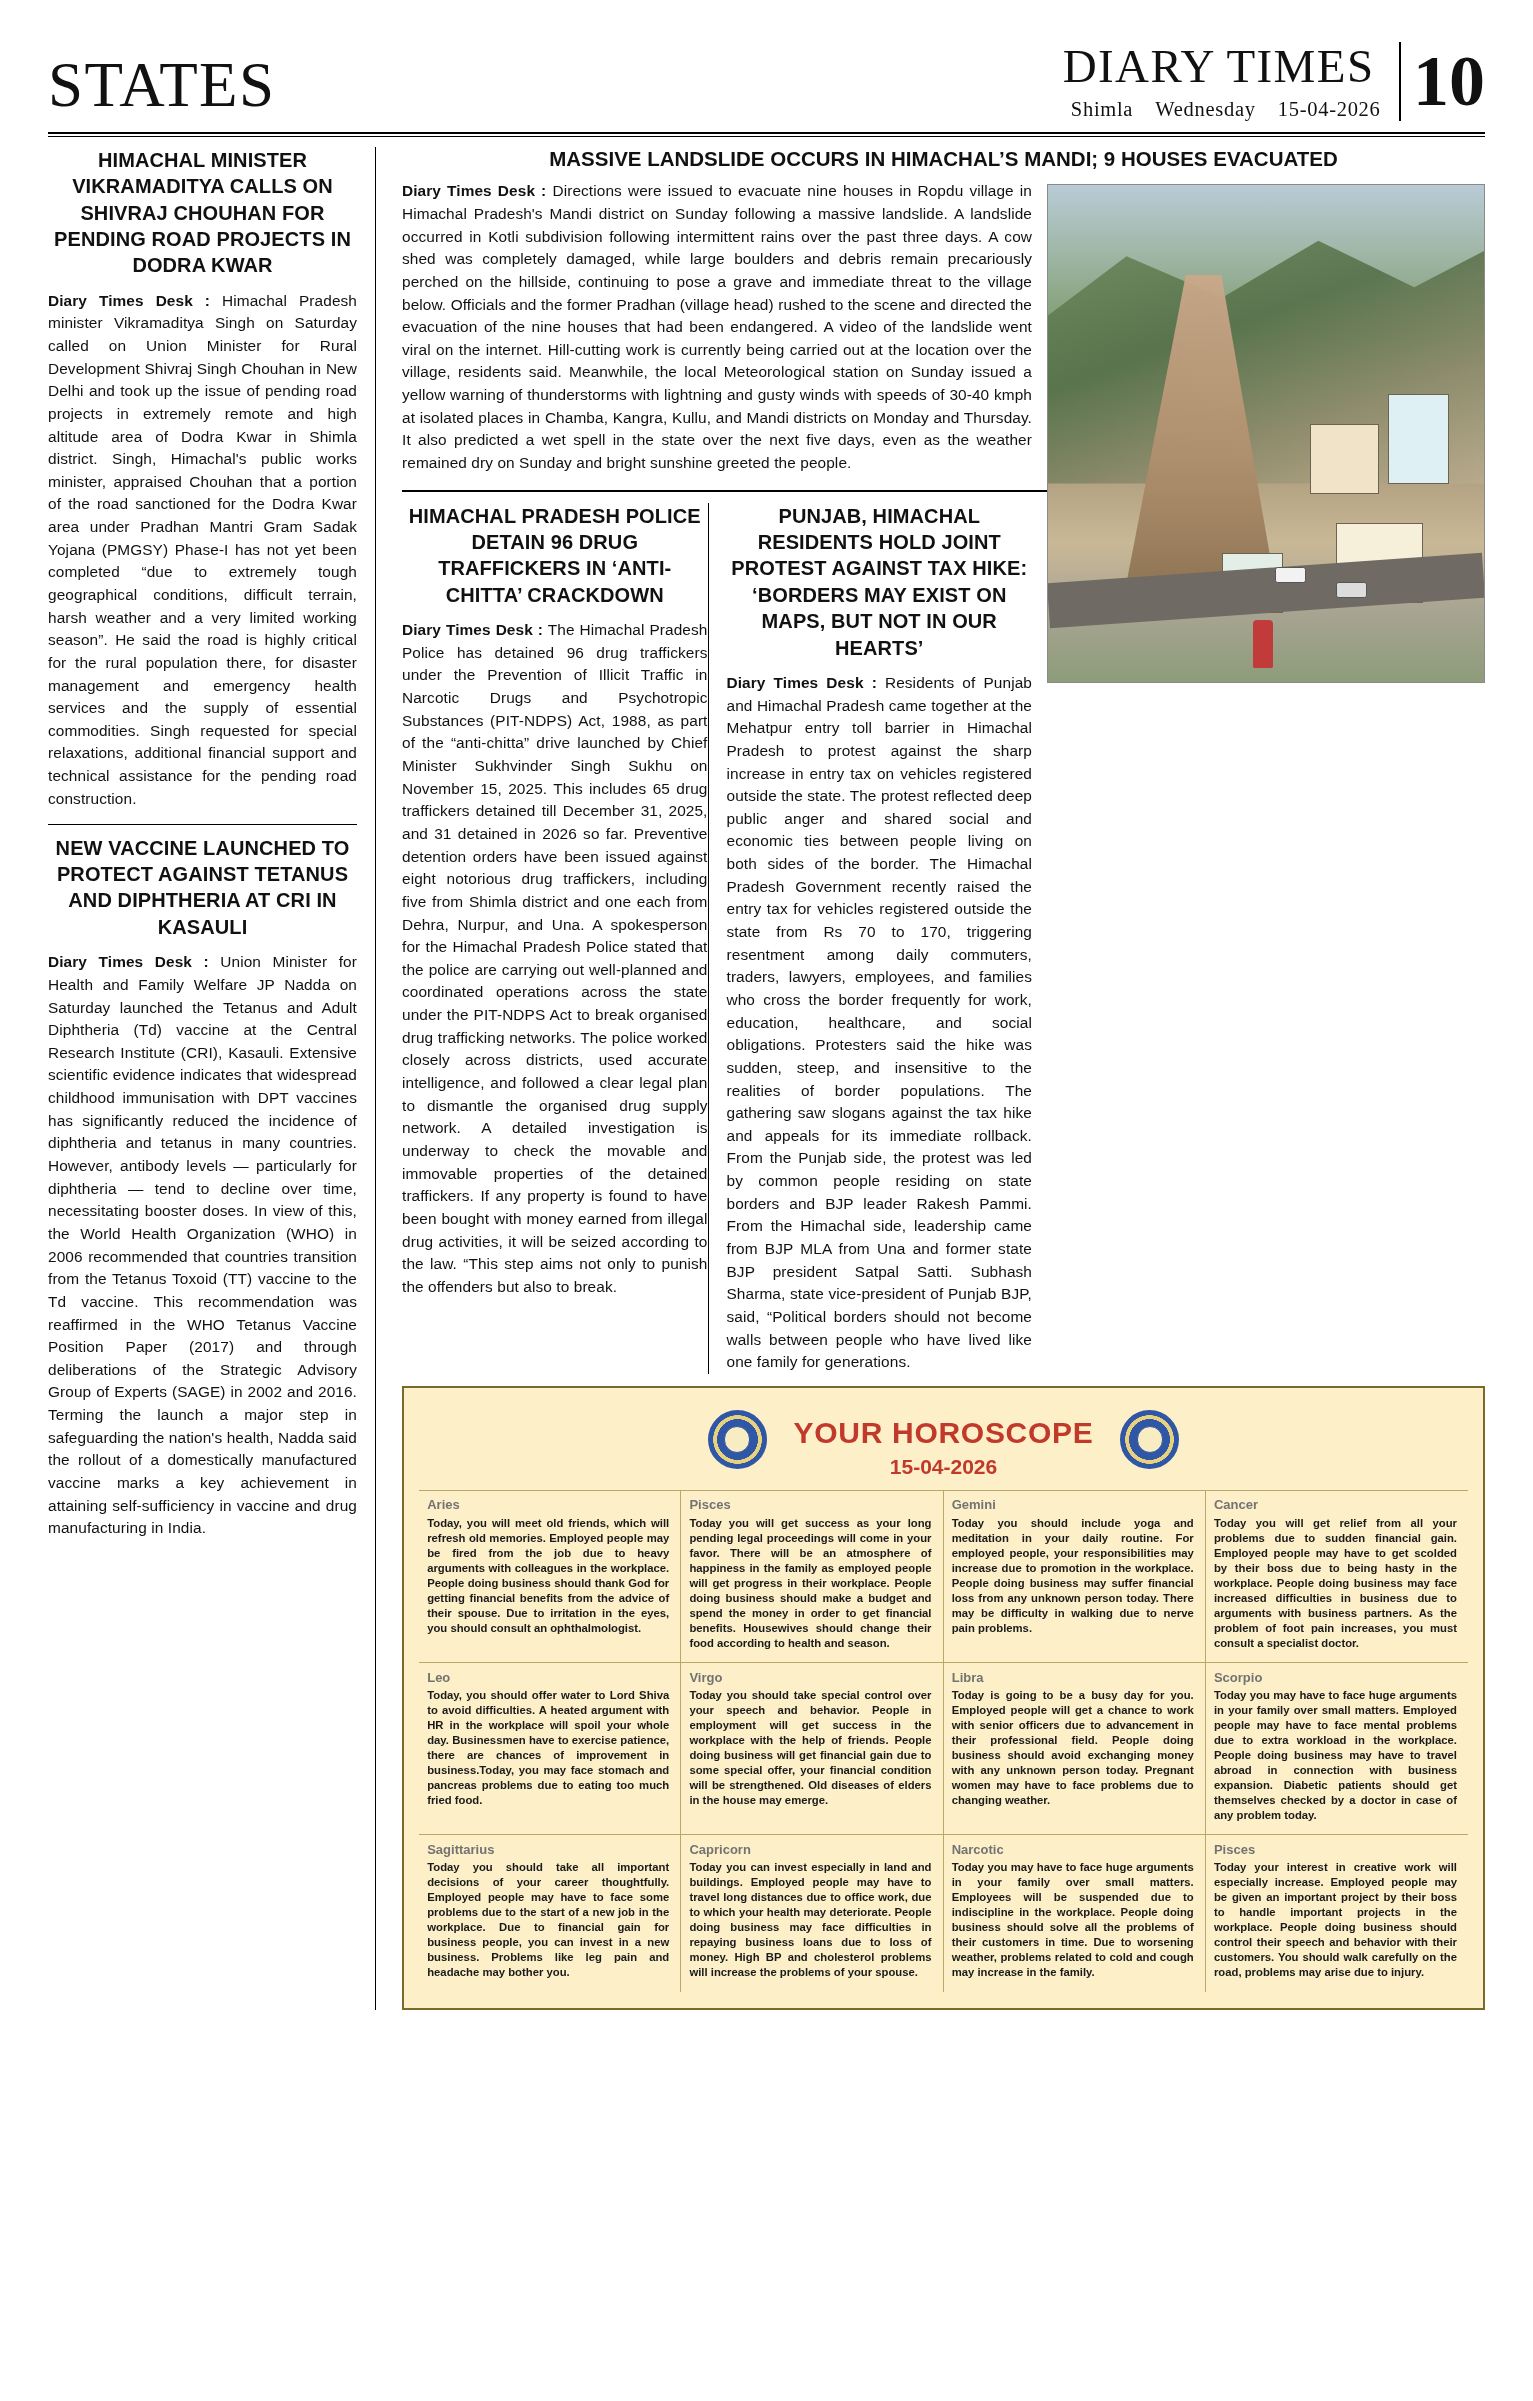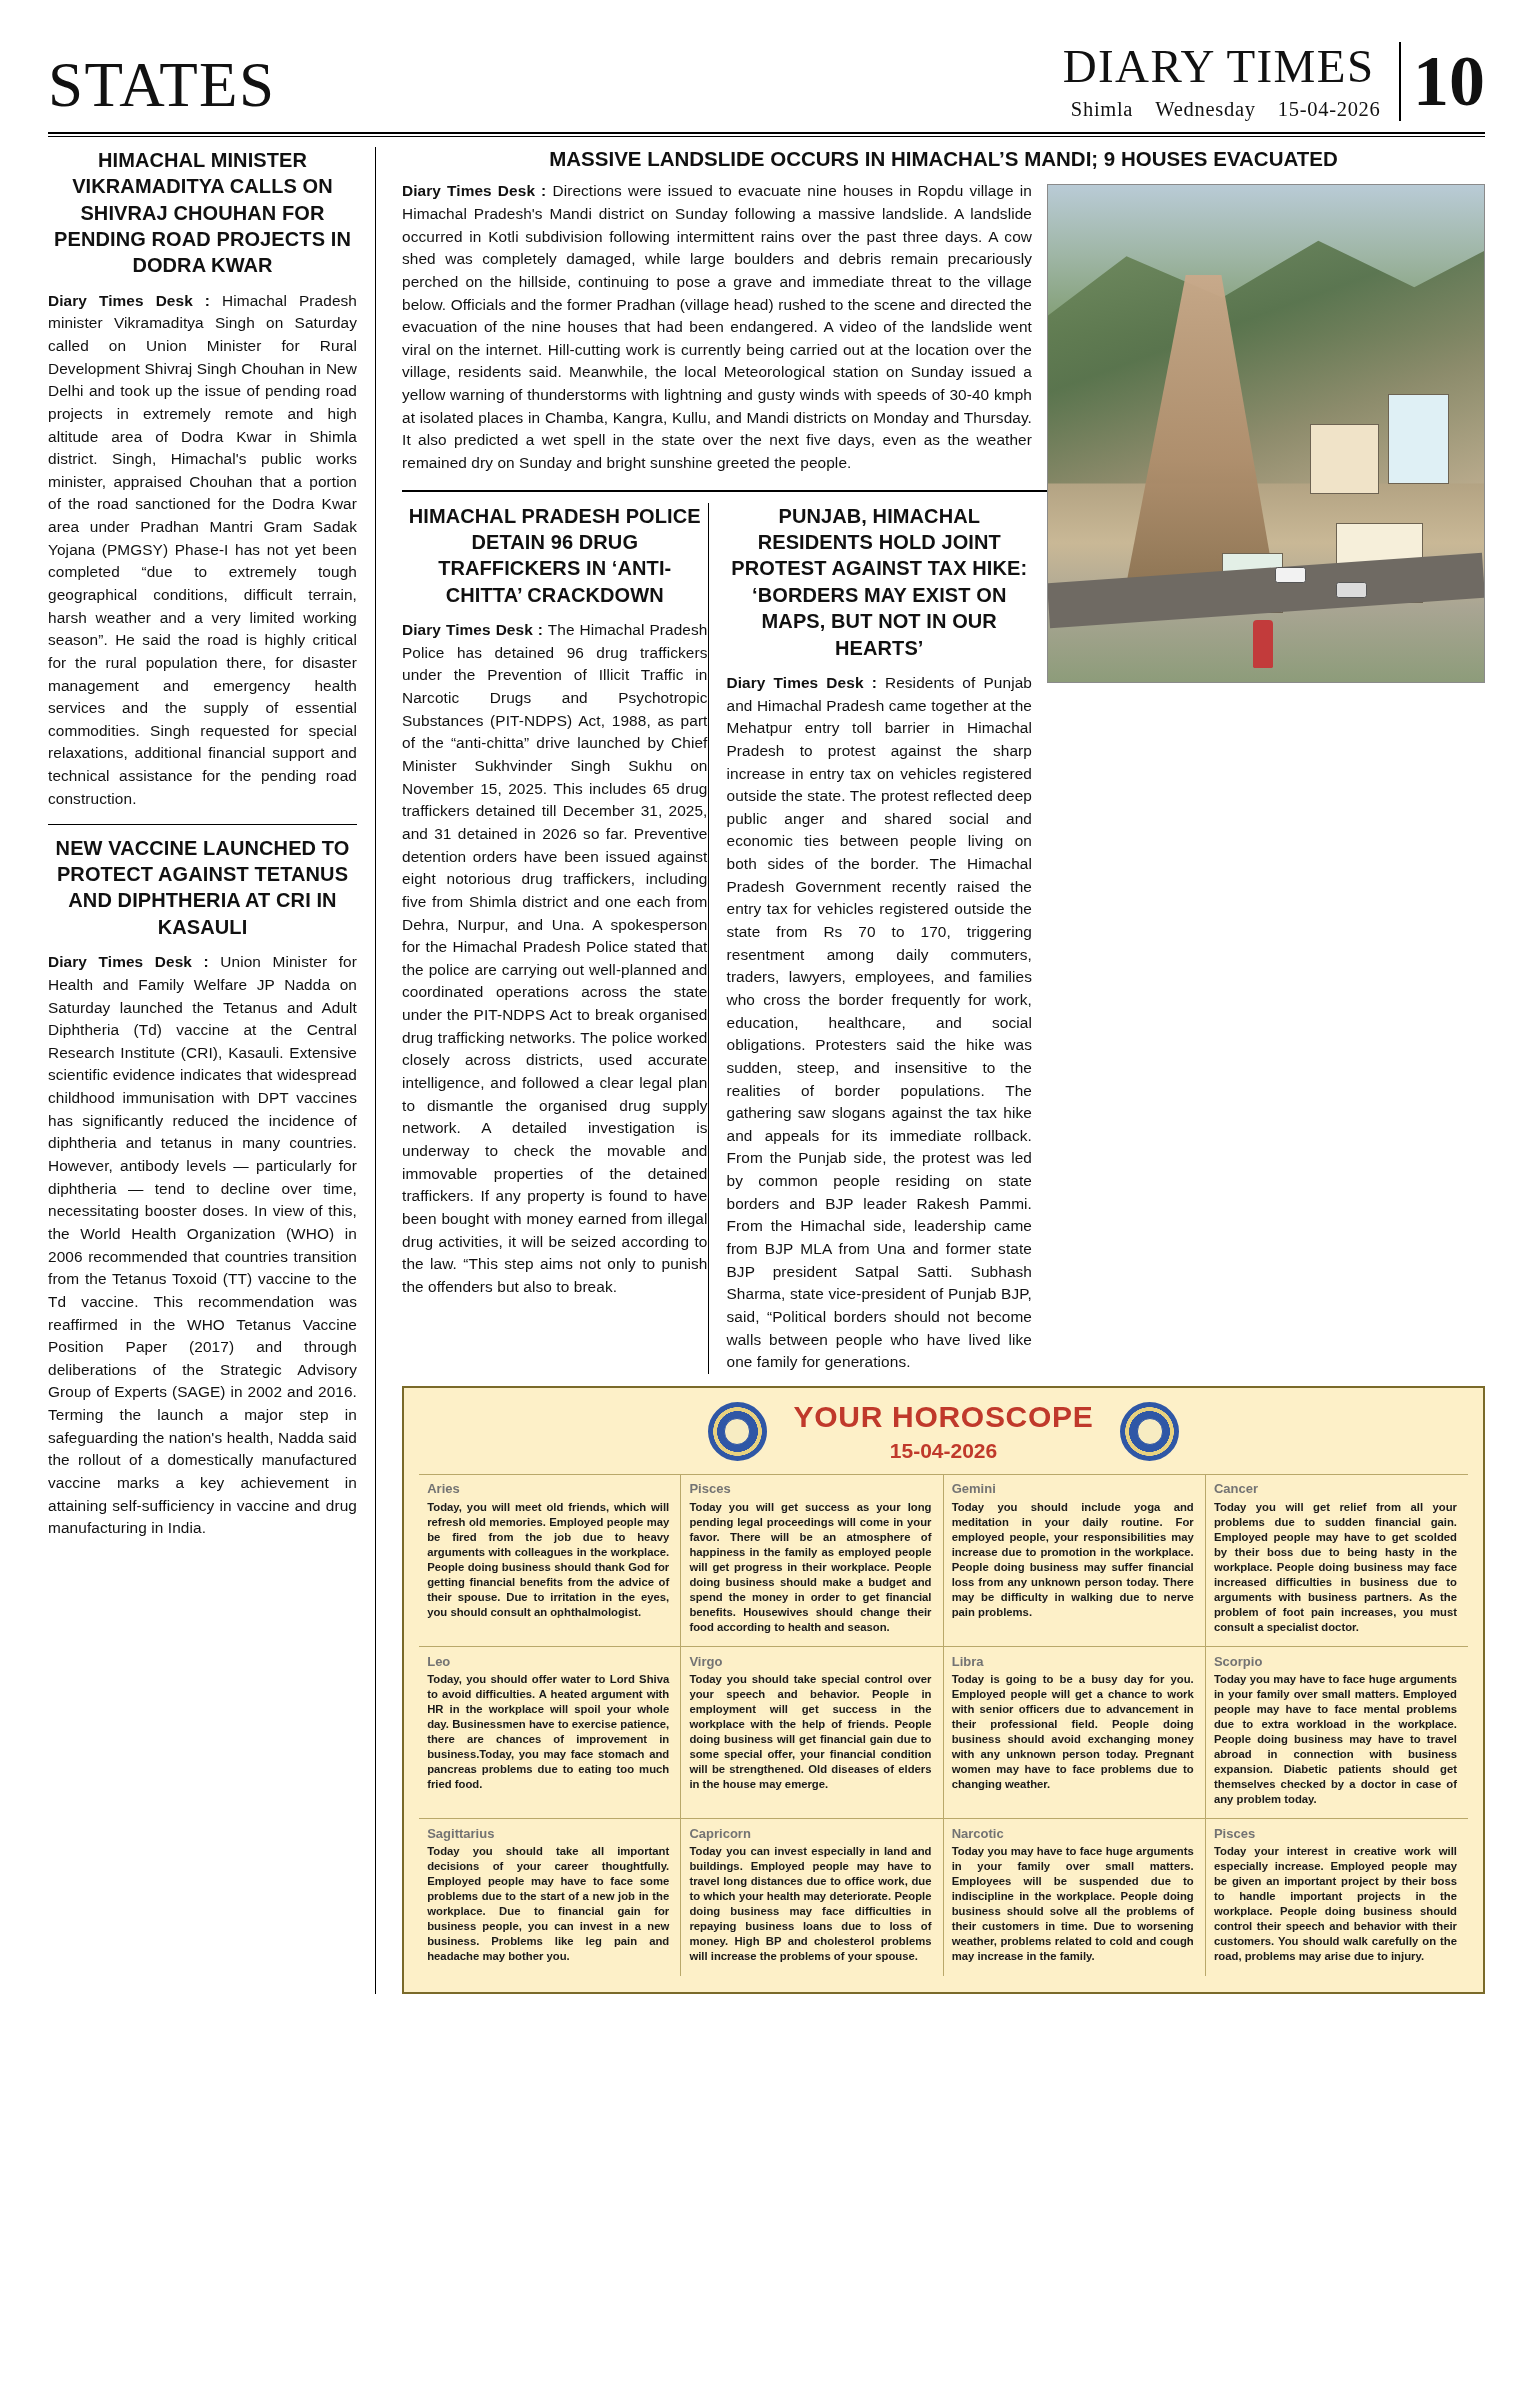--- a/index.html
+++ b/index.html
@@ -166,21 +166,21 @@
     border: 2.1px solid #7a6a2a;
     background: #fdf0c8;
     padding: 12.3px 15px 16.4px 15px;
   }
   .horo-head {
     display: flex;
     align-items: center;
     justify-content: center;
     gap: 27px;
   }
-  .horo-title-wrap { text-align: center; }
+  .horo-title-wrap { text-align: center; margin-top: 16px; }
   .horo-title {
     font-size: 30px;
     font-weight: 700;
     color: #c0392b;
     letter-spacing: 0.7px;
   }
   .horo-date {
     font-size: 21px;
     font-weight: 700;
     color: #c0392b;

